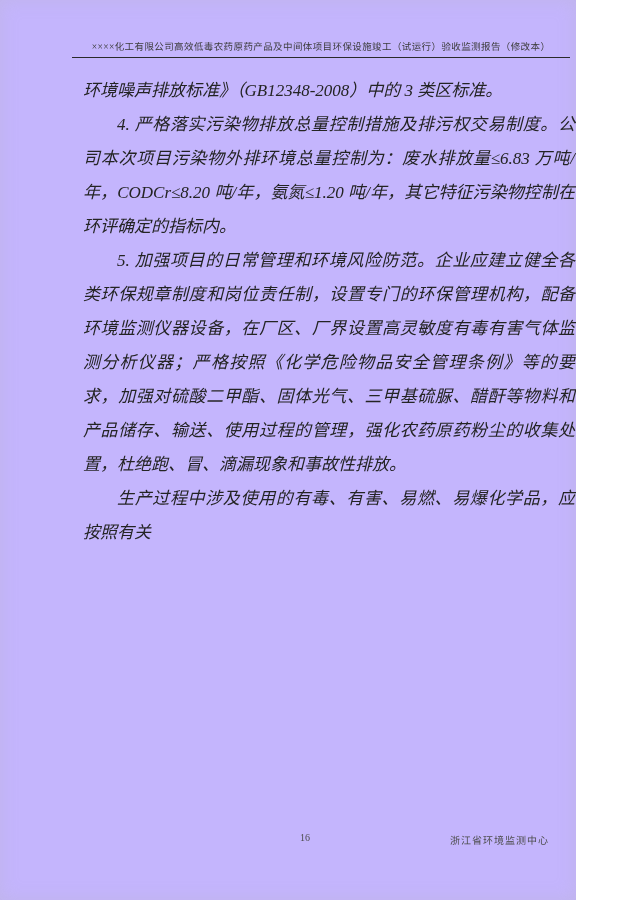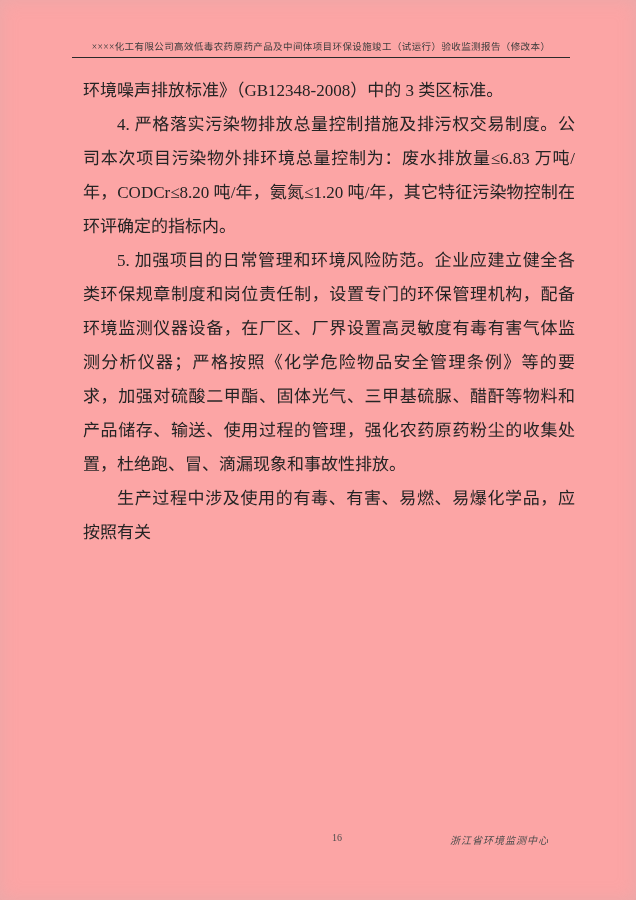--- a/index.html
+++ b/index.html
@@ -3,23 +3,23 @@
 <meta charset="utf-8">
 <style>
   html, body {
     margin: 0;
     padding: 0;
     background: #ffffff;
     font-family: "Liberation Serif", "DejaVu Serif", serif;
   }
   .page {
     position: relative;
-    width: 636px;
+    width: 576px;
     height: 900px;
-    background: #fca5a5;
+    background: #c4b5fd;
     overflow: hidden;
     box-shadow: inset 0 0 18px rgba(180,180,180,0.25);
   }
   .scan {
     filter: blur(0.35px);
   }
   
   .running-header {
     position: absolute;
     top: 41px;
@@ -42,42 +42,42 @@
     left: 83px;
     width: 492px;
     font-size: 17px;
     line-height: 34px;
     color: #242424;
     text-align: justify;
     text-justify: inter-ideograph;
   }
   .para {
     margin: 0;
+    font-style: italic;
   }
   .para.indent {
     text-indent: 2em;
   }
   
   .page-number {
     position: absolute;
     top: 832px;
-    left: 332px;
+    left: 300px;
     font-size: 10px;
     color: #4d4d4d;
   }
   .footer-org {
     position: absolute;
     top: 832px;
     left: 450px;
     width: 130px;
     font-size: 10px;
     letter-spacing: 1px;
     color: #4d4d4d;
     white-space: nowrap;
-    font-style: italic;
   }
 </style>
 </head>
 <body>
 
 <div class="page scan">
 
   <div class="running-header">××××化工有限公司高效低毒农药原药产品及中间体项目环保设施竣工（试运行）验收监测报告（修改本）</div>
 
   <div class="doc-body">

